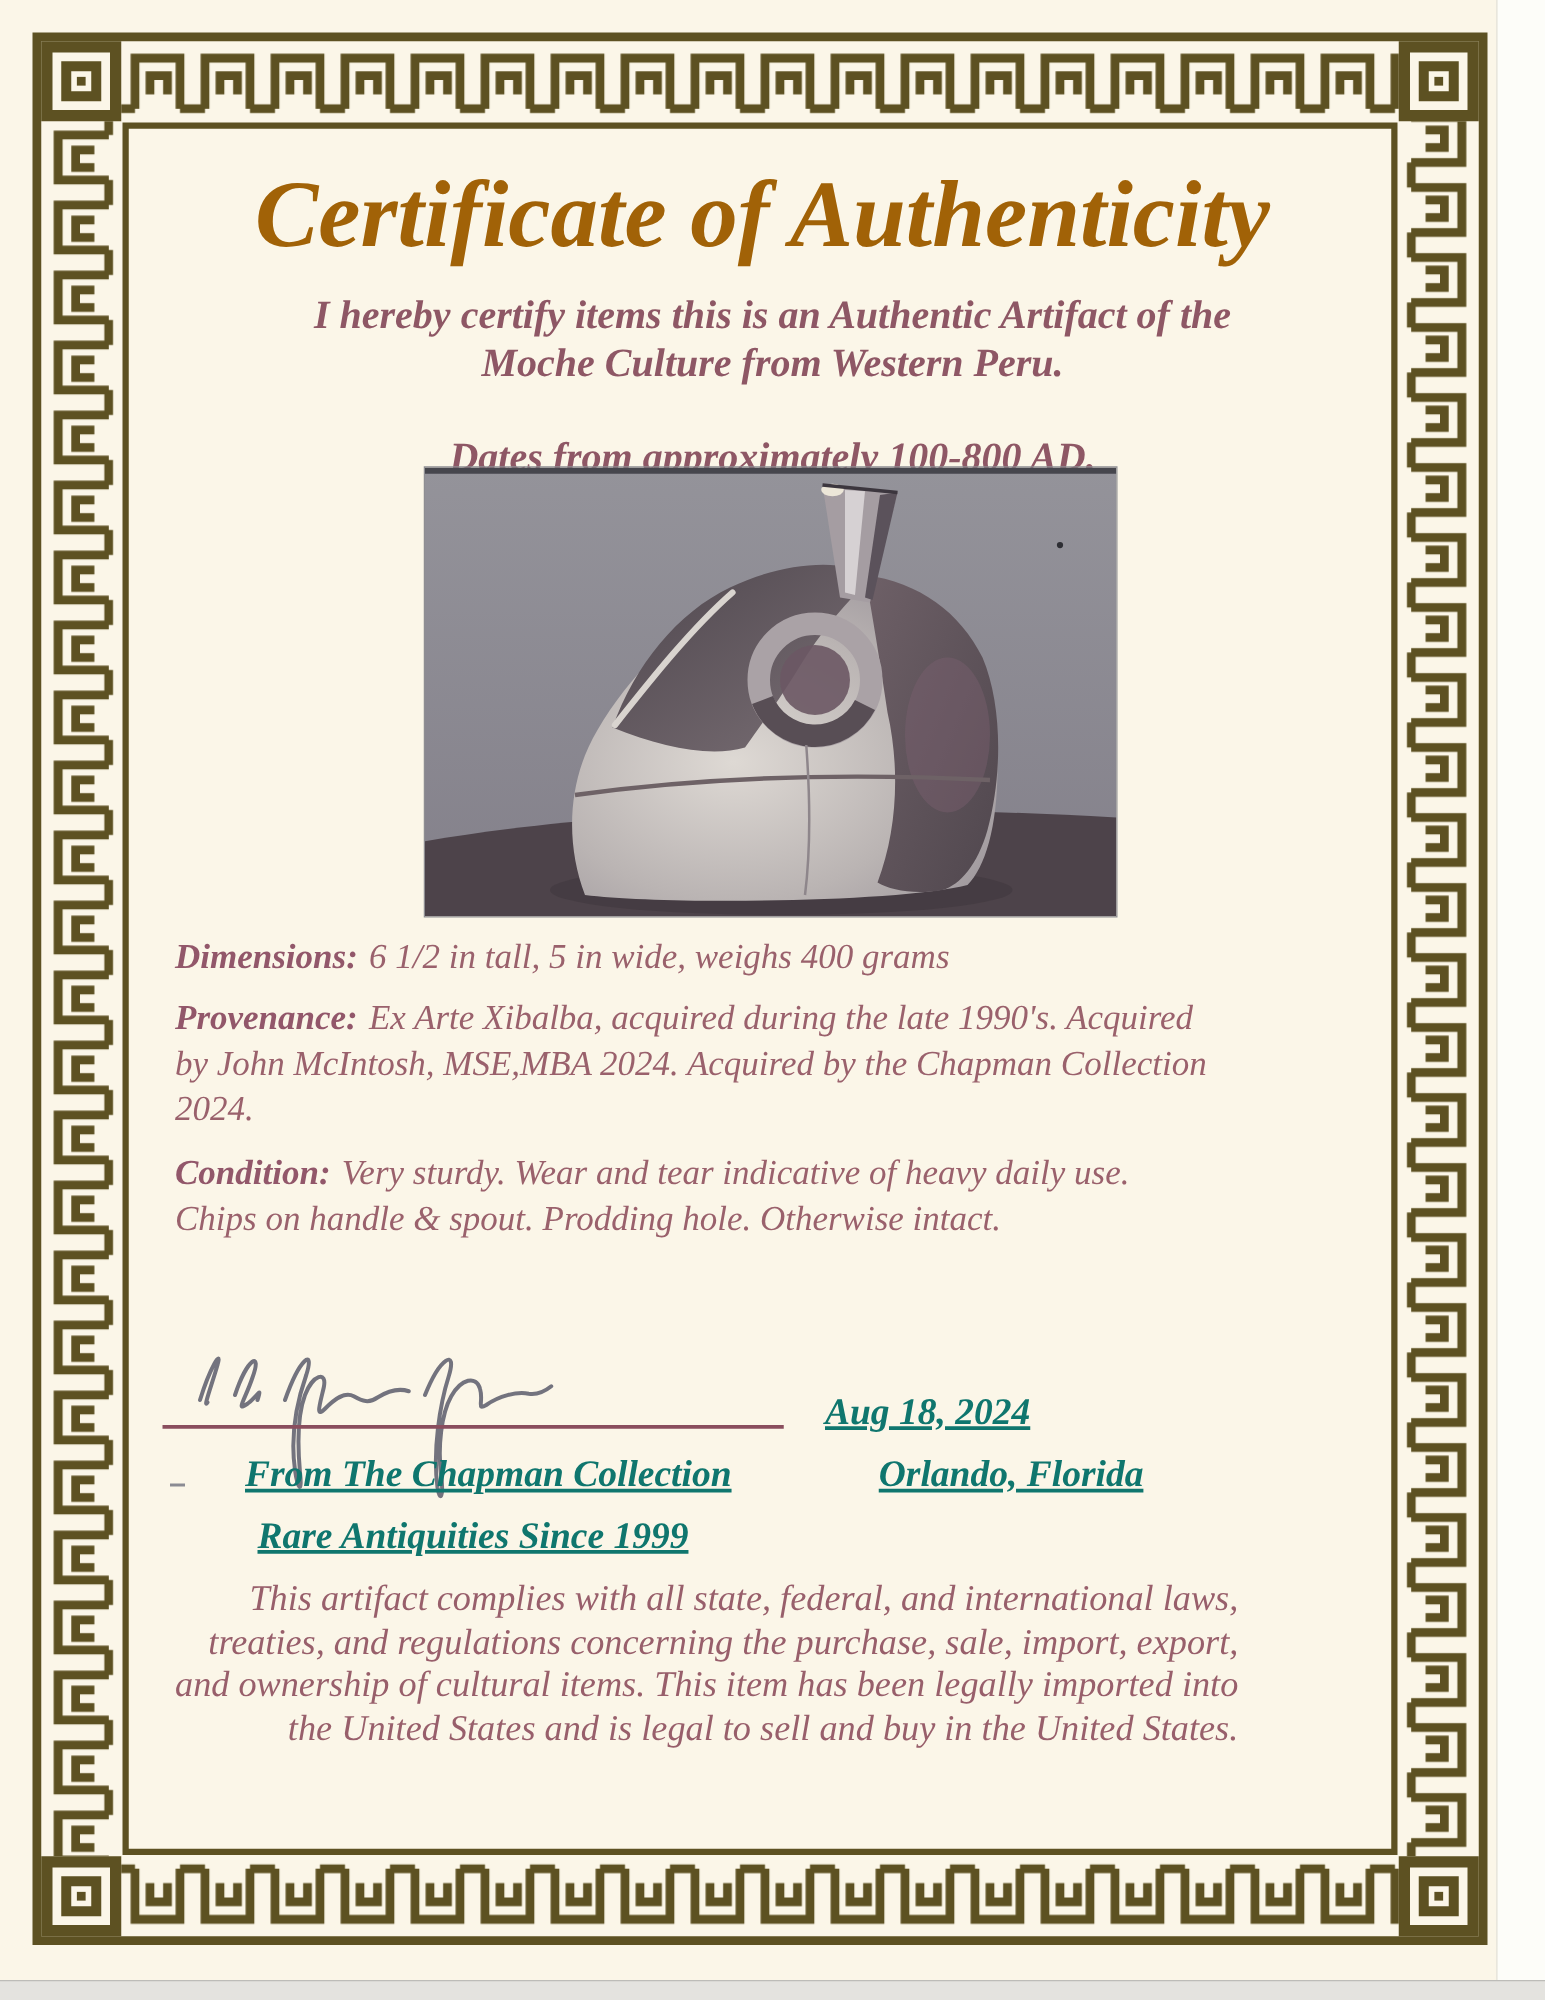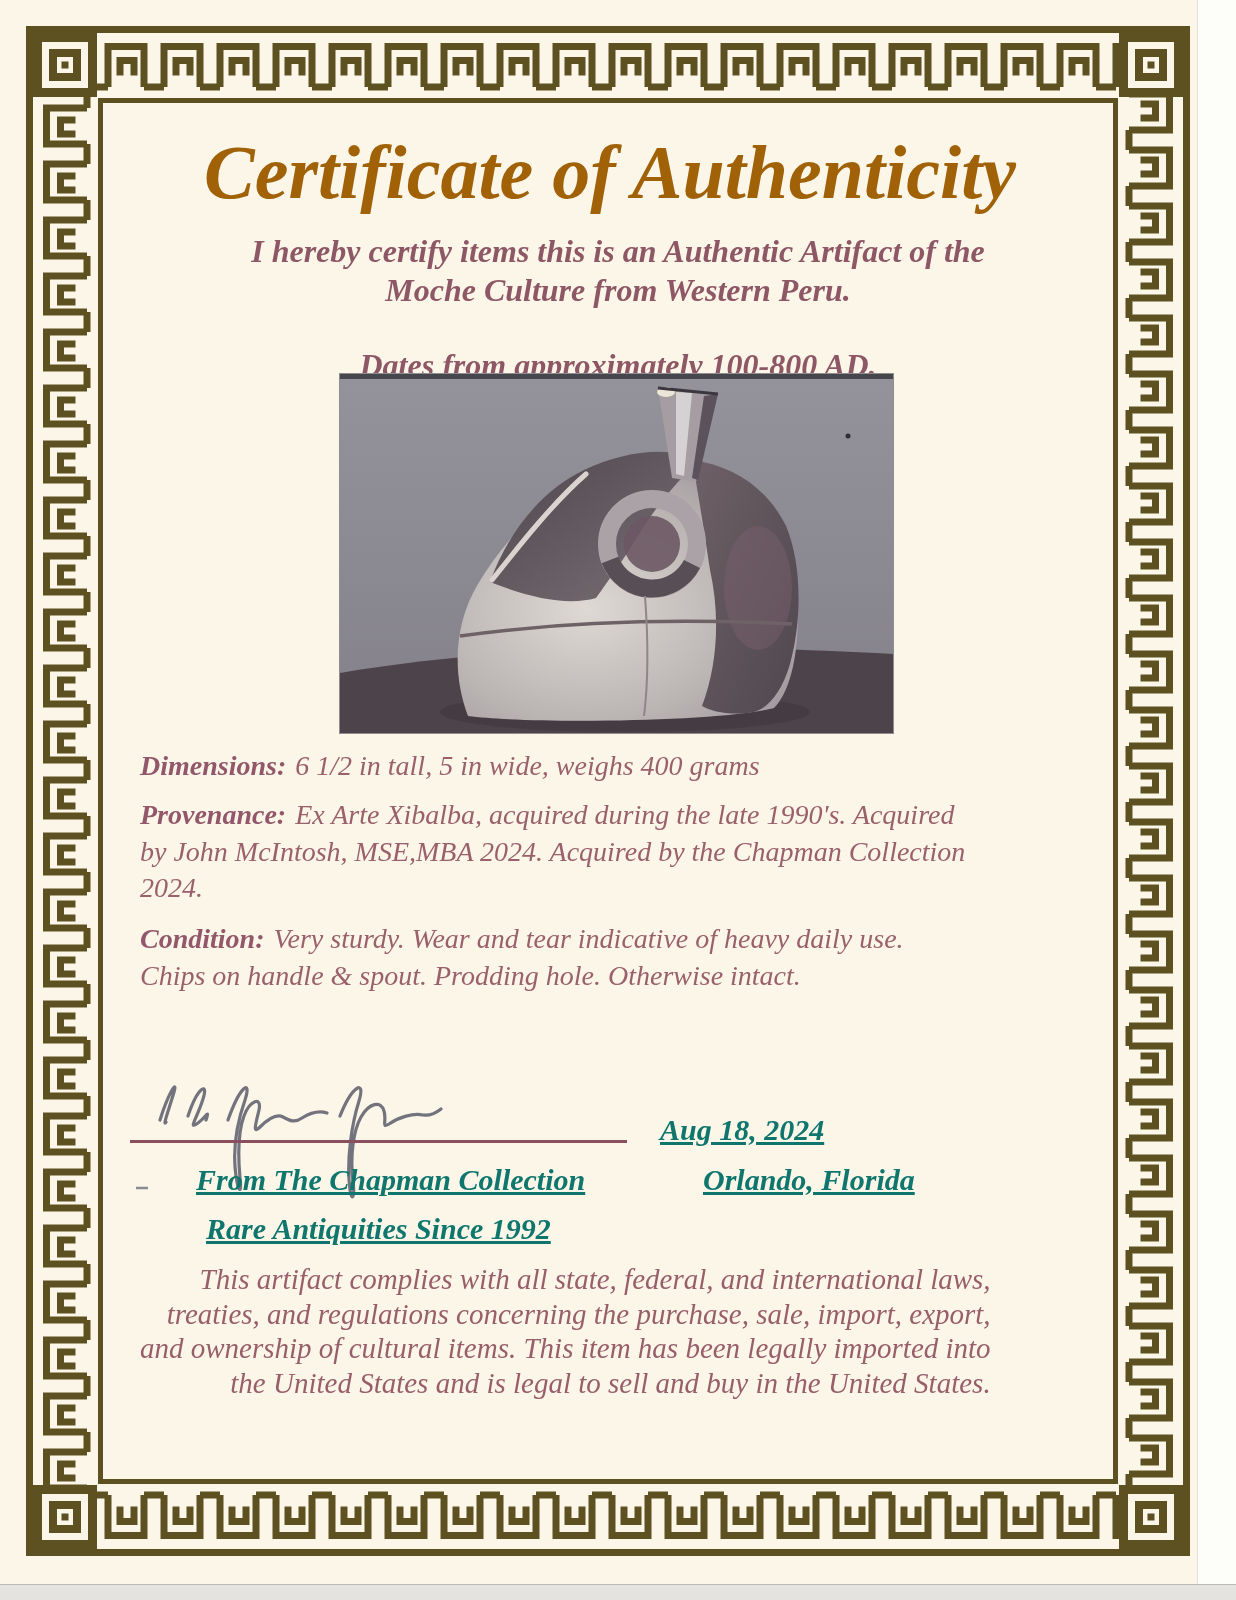--- a/index.html
+++ b/index.html
@@ -143,21 +143,21 @@
              M58,88 C68,58 80,52 72,74 C66,92 58,102 68,95 C76,89 80,80 76,92
              M98,92 C110,58 122,50 115,72 C108,92 102,120 106,148 C108,163 112,168 110,150 C108,128 108,104 114,88 C120,72 132,68 129,82 C126,95 122,107 130,99 C138,91 146,85 153,89 C160,93 165,95 172,90 C180,85 188,82 197,85
              M210,88 C222,58 236,50 229,73 C222,95 216,132 220,162 C222,174 225,170 223,153 C220,130 223,103 231,89 C239,75 251,72 254,83 C257,93 251,101 259,96 C269,89 283,85 293,87 C300,88 306,85 311,81" fill="none" stroke="#73737e" stroke-width="3.2" stroke-linecap="round"></path>
     <path d="M6,160 H18" stroke="#8b8b93" stroke-width="2.5"></path>
   </svg>
   <div class="sig-line"></div>
 
   <div class="t sigtext" style="left:660px;top:1113px;">Aug 18, 2024</div>
   <div class="t sigtext" style="left:196px;top:1163px;">From The Chapman Collection</div>
   <div class="t sigtext" style="left:660px;top:1163px;margin-left:43px;">Orlando, Florida</div>
-  <div class="t sigtext" style="left:206px;top:1212px;">Rare Antiquities Since 1992</div>
+  <div class="t sigtext" style="left:206px;top:1212px;">Rare Antiquities Since 1999</div>
 
   <div class="t legal">
     <div>This artifact complies with all state, federal, and international laws,</div>
     <div>treaties, and regulations concerning the purchase, sale, import, export,</div>
     <div>and ownership of cultural items. This item has been legally imported into</div>
     <div>the United States and is legal to sell and buy in the United States.</div>
   </div>
 
   <div class="edge-right"></div>
   <div class="edge-bottom"></div>

